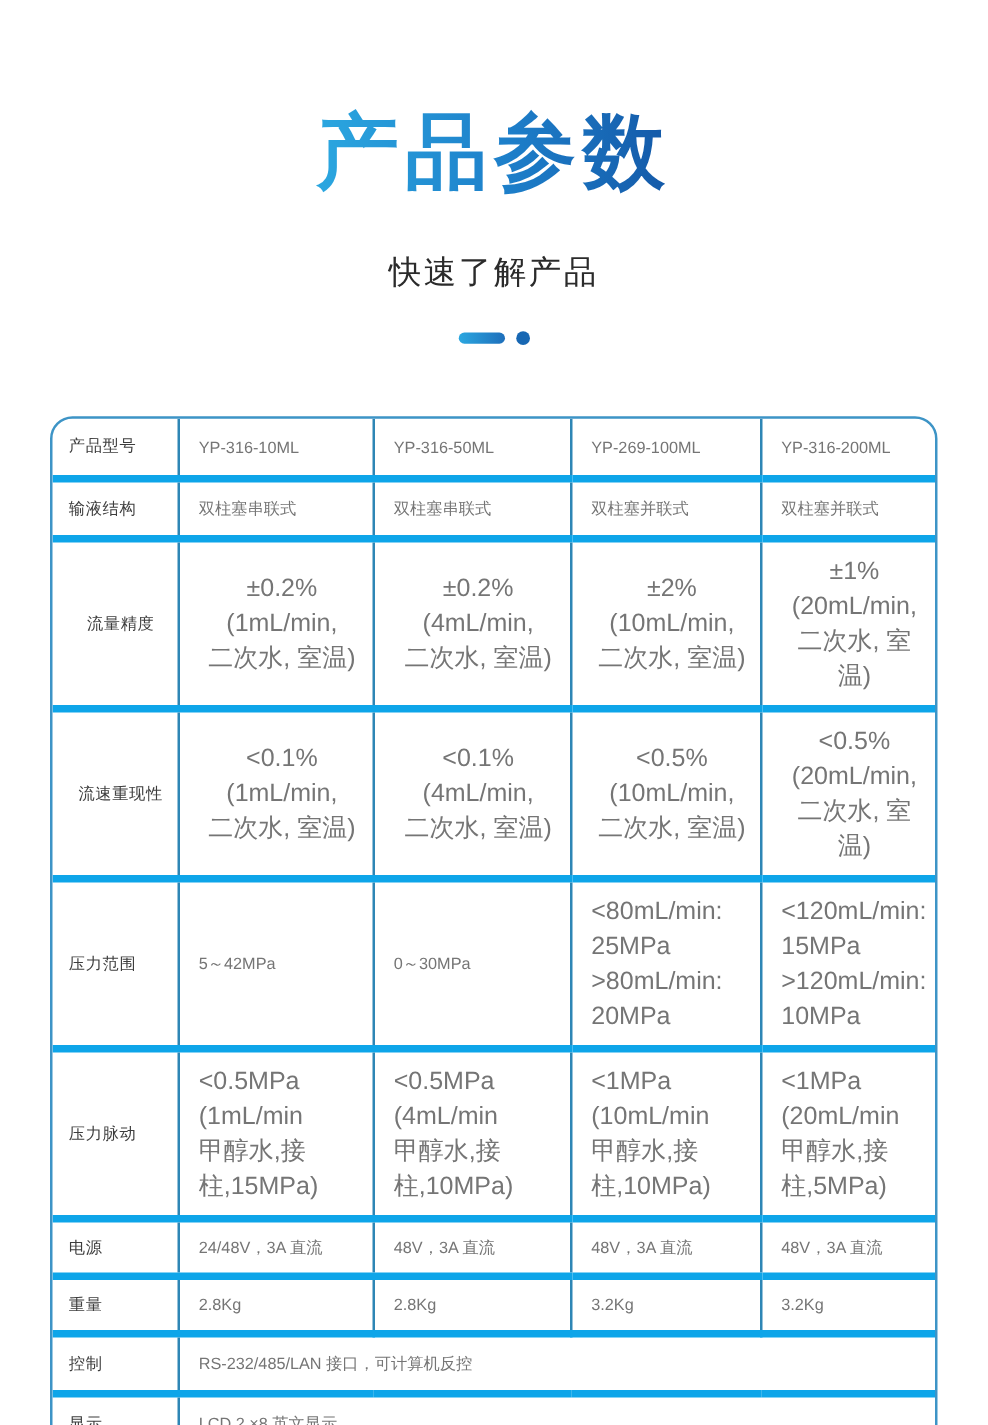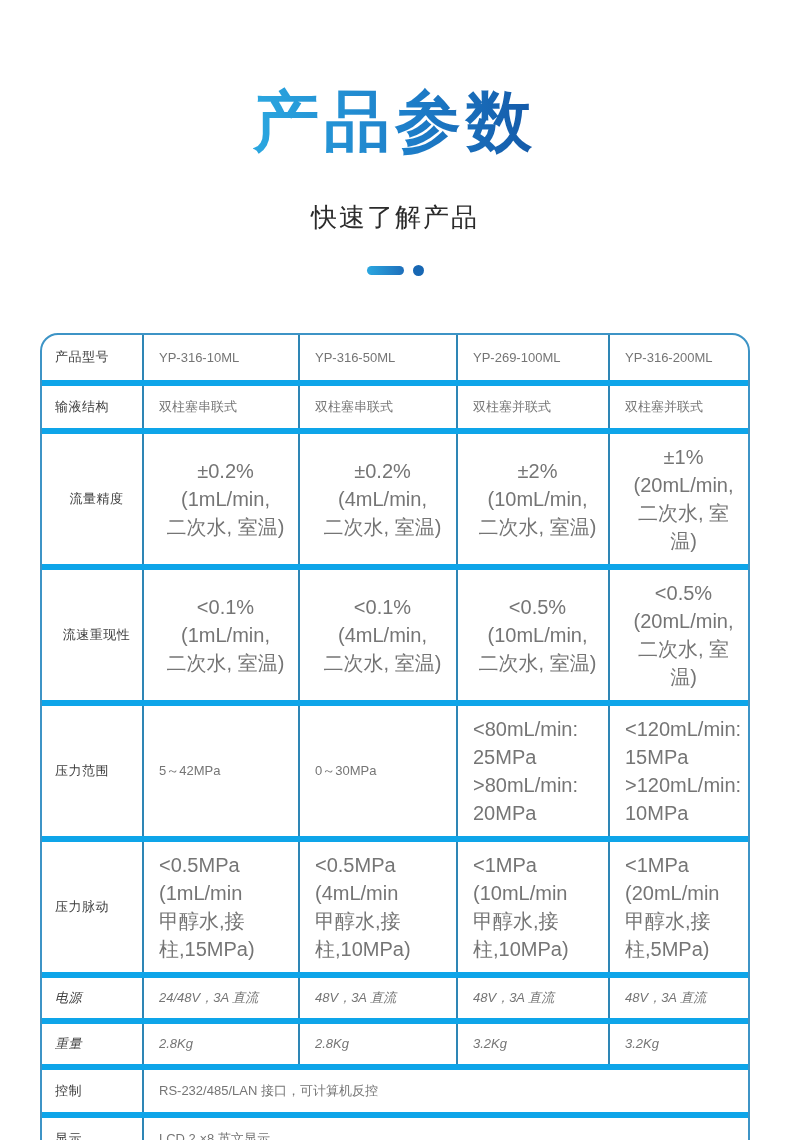--- a/index.html
+++ b/index.html
@@ -64,21 +64,21 @@
   td.val {
     padding:9px 6px 9px 15px;
     font-size:13px;
     color:#757575;
     border-left:2px solid #2E86B5;
     white-space:pre-line;
     line-height:1.35;
   }
   td.val.sm { font-size:20px; line-height:1.4;margin-left:33px; }
   tr + tr td { border-top:6px solid #0ea5e9; }
-  tr.h46 { height:46px;font-style:italic; }
+  tr.h46 { height:46px; }
   tr.h48 { height:48px; }
   tr.h50 { height:50px; }
   tr.h56 { height:56px;text-align:center; }
 </style>
 </head>
 <body>
 
 <div class="header">
   <div class="page-title">产品参数</div>
   <div class="page-subtitle">快速了解产品</div>

